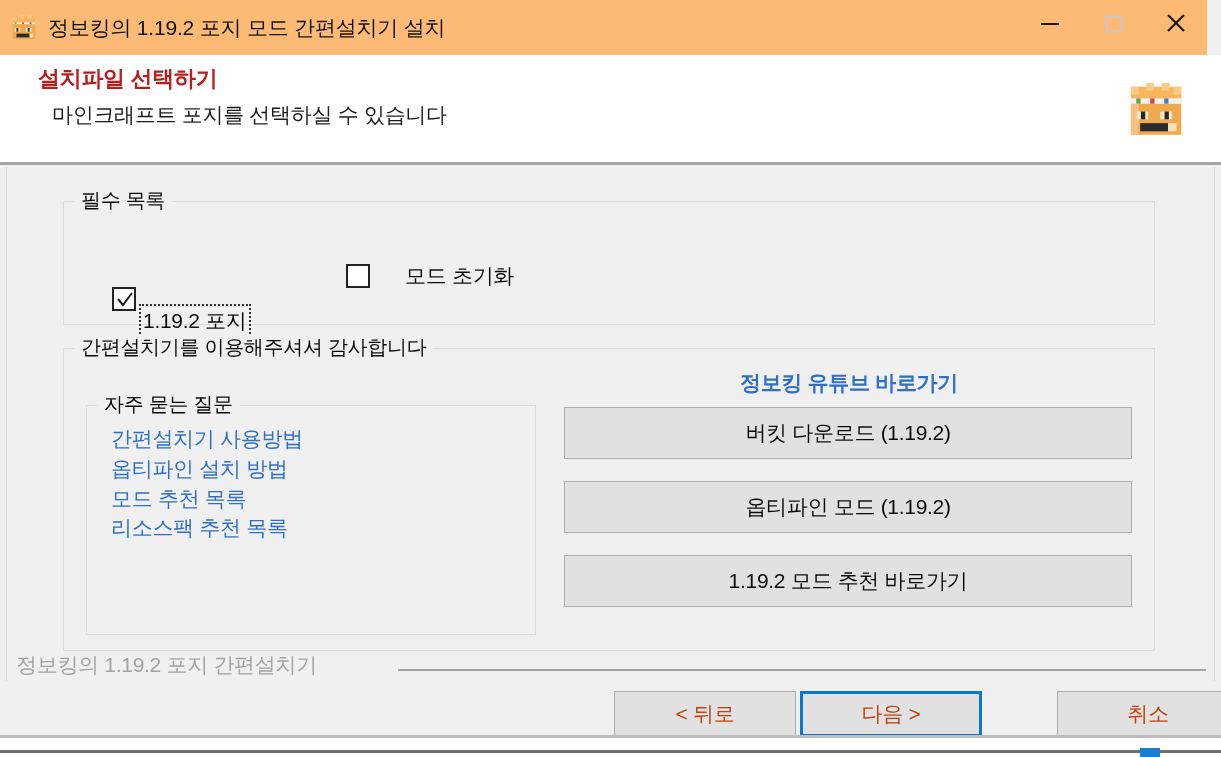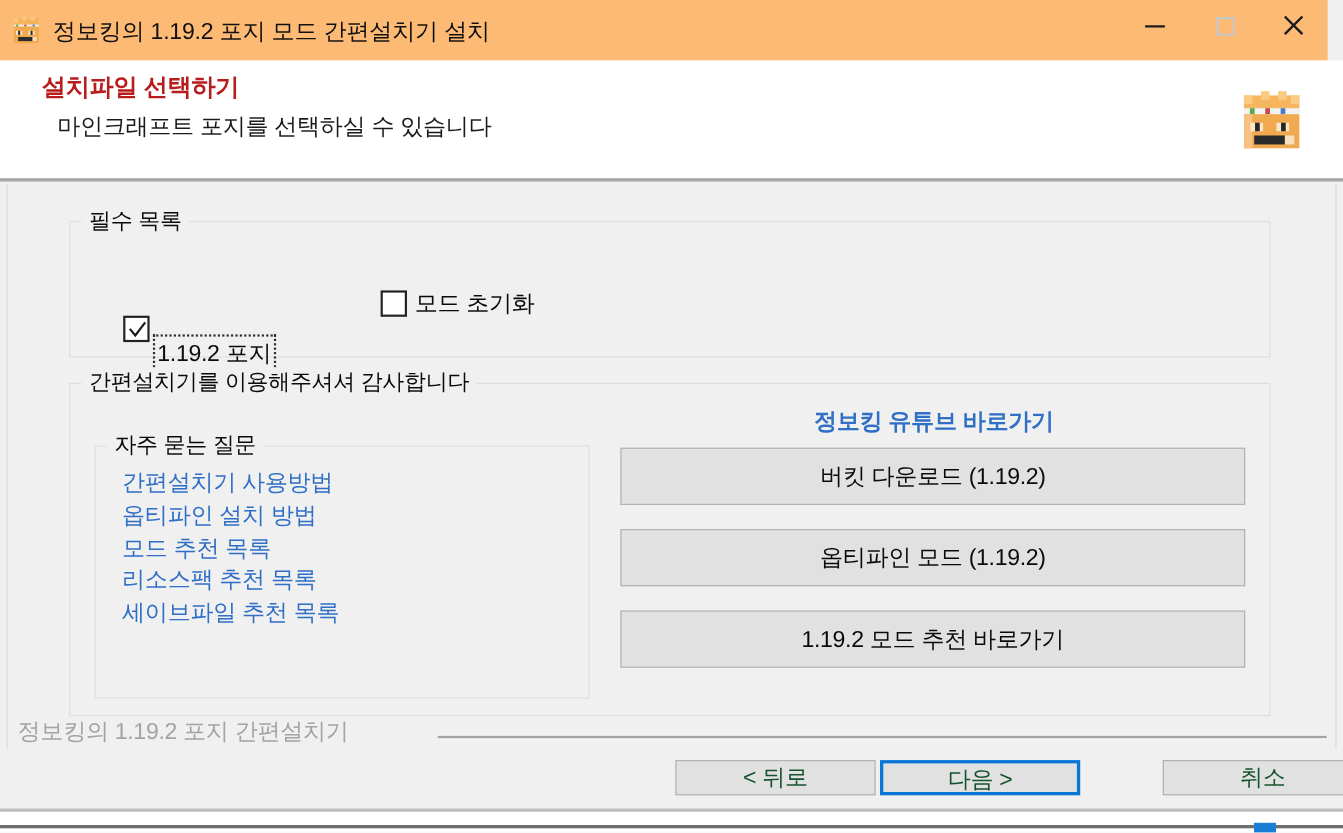--- a/index.html
+++ b/index.html
@@ -159,21 +159,21 @@
     height: 230px;
   }
 
   
   .checkbox-row {
     position: absolute;
     display: flex;
     align-items: center;
   }
   #cb-forge-row { left: 48px; top: 58px; }
-  #cb-reset-row { left: 282px; top: 58px; }
+  #cb-reset-row { left: 282px; top: 58px; gap: 28px; }
 
   .cb-box {
     width: 24px;
     height: 24px;
     border: 2px solid #222222;
     background: #ffffff;
     box-sizing: border-box;
     flex: 0 0 auto;
     position: relative;
     display: block;
@@ -281,27 +281,27 @@
     position: absolute;
     left: 0;
     top: 10px;
     width: 1221px;
     height: 46px;
   }
   .nav-btn {
     position: absolute;
     top: 0;
     width: 182px;
-    height: 32px;
+    height: 46px;
     background: #e1e1e1;
     border: 1px solid #adadad;
     box-sizing: border-box;
     font-family: inherit;
     font-size: 21px;
-    color: #14532d;
+    color: #c2410c;
     letter-spacing: -0.3px;
     white-space: nowrap;
     padding: 0;
     cursor: pointer;
   }
   #btn-back   { left: 614px; }
   #btn-next   { left: 800px; border: 3px solid #0a76d6; }
   #btn-cancel { left: 1057px; }
 
   
@@ -430,21 +430,20 @@
     <div class="groupbox" id="group-thanks">
       <div class="gb-label">간편설치기를 이용해주셔셔 감사합니다</div>
 
       <div class="groupbox" id="group-faq">
         <div class="gb-label">자주 묻는 질문</div>
         <div class="faq-list">
           <span class="faq-link">간편설치기 사용방법</span>
           <span class="faq-link">옵티파인 설치 방법</span>
           <span class="faq-link">모드 추천 목록</span>
           <span class="faq-link">리소스팩 추천 목록</span>
-          <span class="faq-link">세이브파일 추천 목록</span>
         </div>
       </div>
 
       <div class="yt-link">정보킹 유튜브 바로가기</div>
 
       <button class="action-btn" id="btn-bucket">버킷 다운로드 (1.19.2)</button>
       <button class="action-btn" id="btn-optifine">옵티파인 모드 (1.19.2)</button>
       <button class="action-btn" id="btn-modlist">1.19.2 모드 추천 바로가기</button>
     </div>
 

